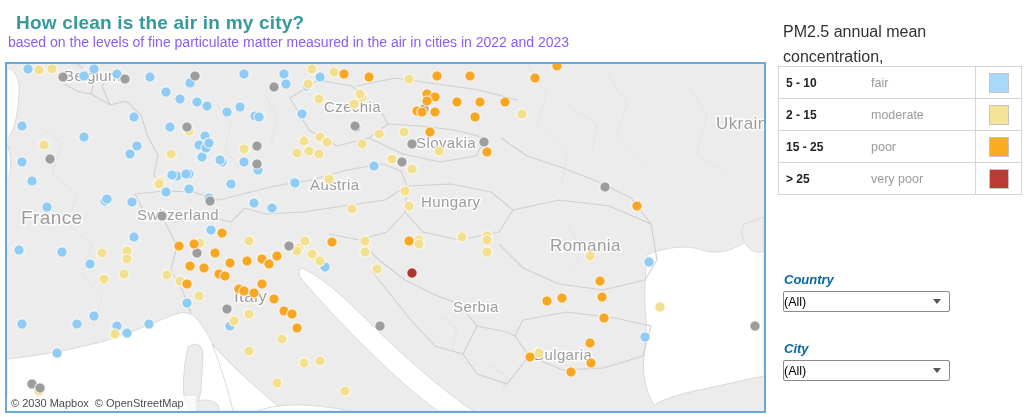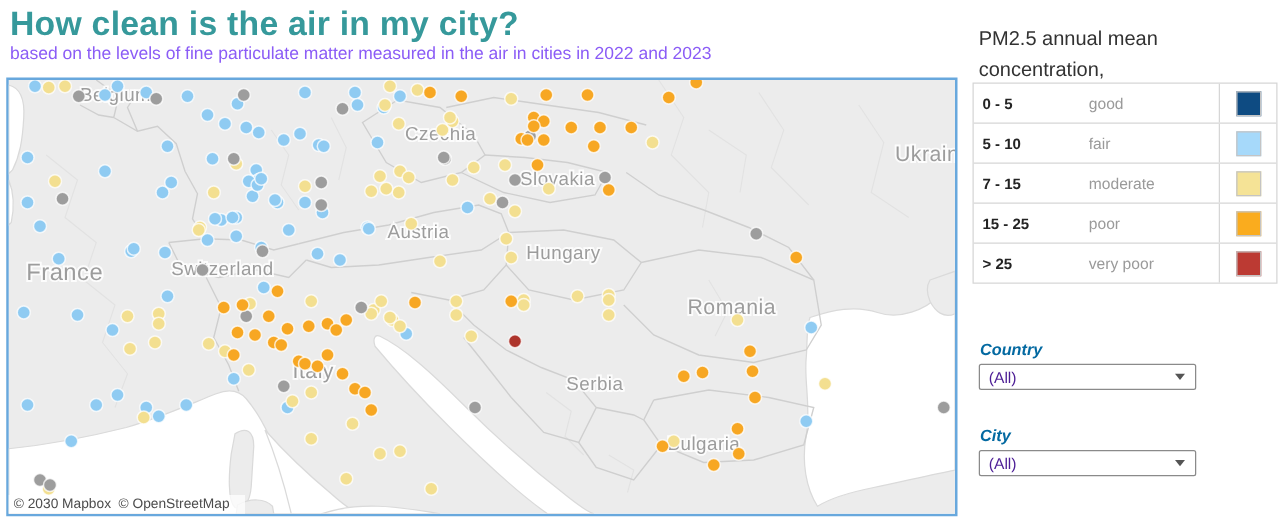--- a/index.html
+++ b/index.html
@@ -1,39 +1,39 @@
 <!DOCTYPE html>
 <html><head>
 <meta charset="utf-8">
 <style>
   html,body{margin:0;padding:0;background:#ffffff;}
   body{width:1024px;height:417px;position:relative;overflow:hidden;
        font-family:"Liberation Sans", sans-serif;}
   .stage{position:absolute;inset:0;}
-  .page-title{position:absolute;left:8px;top:4px;margin:0;font-size:27px;font-weight:bold;color:#36999B;letter-spacing:.2px;}
+  .page-title{position:absolute;left:8px;top:4px;margin:8px;font-size:19px;font-weight:bold;color:#36999B;letter-spacing:.2px;}
   .page-subtitle{position:absolute;left:8px;top:34px;font-size:14px;color:#8b5cf6;}
   .map-wrap{position:absolute;left:5px;top:62px;width:757px;height:347px;border:2px solid #68A8DD;background:#ffffff;}
   .map-wrap svg{display:block;}
   .attribution{position:absolute;left:0;bottom:0;background:rgba(255,255,255,.75);
                font-size:11px;color:#4c4c4c;padding:1px 6px 2px 4px;white-space:nowrap;}
   .attribution span{margin-right:6px;}
   
   .legend-title{position:absolute;left:783px;top:20px;width:235px;font-size:16px;color:#323232;line-height:1.55;}
   .legend-table{position:absolute;left:778px;top:66px;width:242px;border:1px solid #D6D6D6;background:#fff;}
   .lrow{display:grid;grid-template-columns:92px 104px 46px;height:31px;align-items:center;border-top:1px solid #D6D6D6;}
   .lrow:first-child{border-top:none;}
   .lval{padding-left:7px;font-size:12px;font-weight:bold;color:#232323;}
   .lname{font-size:12.5px;color:#9A9A9A;}
   .lswatchcell{height:100%;display:flex;align-items:center;justify-content:center;border-left:1px solid #D6D6D6;}
   .lswatch{width:18px;height:18px;border:1px solid #C4C4C4;}
   .filter-label{position:absolute;left:784px;font-size:13px;color:#0369a1;font-weight:bold;font-style:italic;}
   .filter-label.country{top:272px;}
   .filter-label.city{top:341px;}
   .dropdown{position:absolute;left:783px;width:165px;height:19px;border:1px solid #8A8A8A;border-radius:2px;
-            background:#fff;display:flex;align-items:center;font-size:12.5px;color:#4c1d95;padding-left:7px;cursor:pointer;text-align:right;}
+            background:#fff;display:flex;align-items:center;font-size:12.5px;color:#000000;cursor:pointer;text-align:right;}
   .dropdown.country{top:291px;}
   .dropdown.city{top:360px;}
   .caret{position:absolute;right:8px;top:7px;width:0;height:0;border-left:4px solid transparent;
          border-right:4px solid transparent;border-top:5px solid #555;}
   .map-label{fill:#9C9C9C;paint-order:stroke;stroke:rgba(255,255,255,.85);stroke-width:3px;letter-spacing:.4px;}
   .water{fill:#FFFFFF;stroke:#DADADA;stroke-width:1;}
   .island{fill:#ECECEC;stroke:#DADADA;stroke-width:1;}
   .border1{fill:none;stroke:#CFCFCF;stroke-width:1.1;}
   .border2{fill:none;stroke:#E2E2E2;stroke-width:.9;}
 </style>
@@ -318,35 +318,28 @@
       <span>© 2030 Mapbox</span><span>© OpenStreetMap</span>
     </div>
   </div>
 
   <div class="legend-title">
     <span>PM2.5 annual mean concentration,</span><br>
     <span>µg/m3</span>
   </div>
   <div class="legend-table" id="legend-table">
       <div class="lrow">
-        <span class="lval">0 - 5</span>
-        <span class="lname">good</span>
-        <span class="lswatchcell">
-          <span class="lswatch" style="background: rgb(14, 75, 130);"></span>
-        </span>
-      </div>
-      <div class="lrow">
         <span class="lval">5 - 10</span>
         <span class="lname">fair</span>
         <span class="lswatchcell">
           <span class="lswatch" style="background: rgb(166, 217, 250);"></span>
         </span>
       </div>
       <div class="lrow">
-        <span class="lval">7 - 15</span>
+        <span class="lval">2 - 15</span>
         <span class="lname">moderate</span>
         <span class="lswatchcell">
           <span class="lswatch" style="background: rgb(245, 227, 150);"></span>
         </span>
       </div>
       <div class="lrow">
         <span class="lval">15 - 25</span>
         <span class="lname">poor</span>
         <span class="lswatchcell">
           <span class="lswatch" style="background: rgb(250, 172, 30);"></span>

